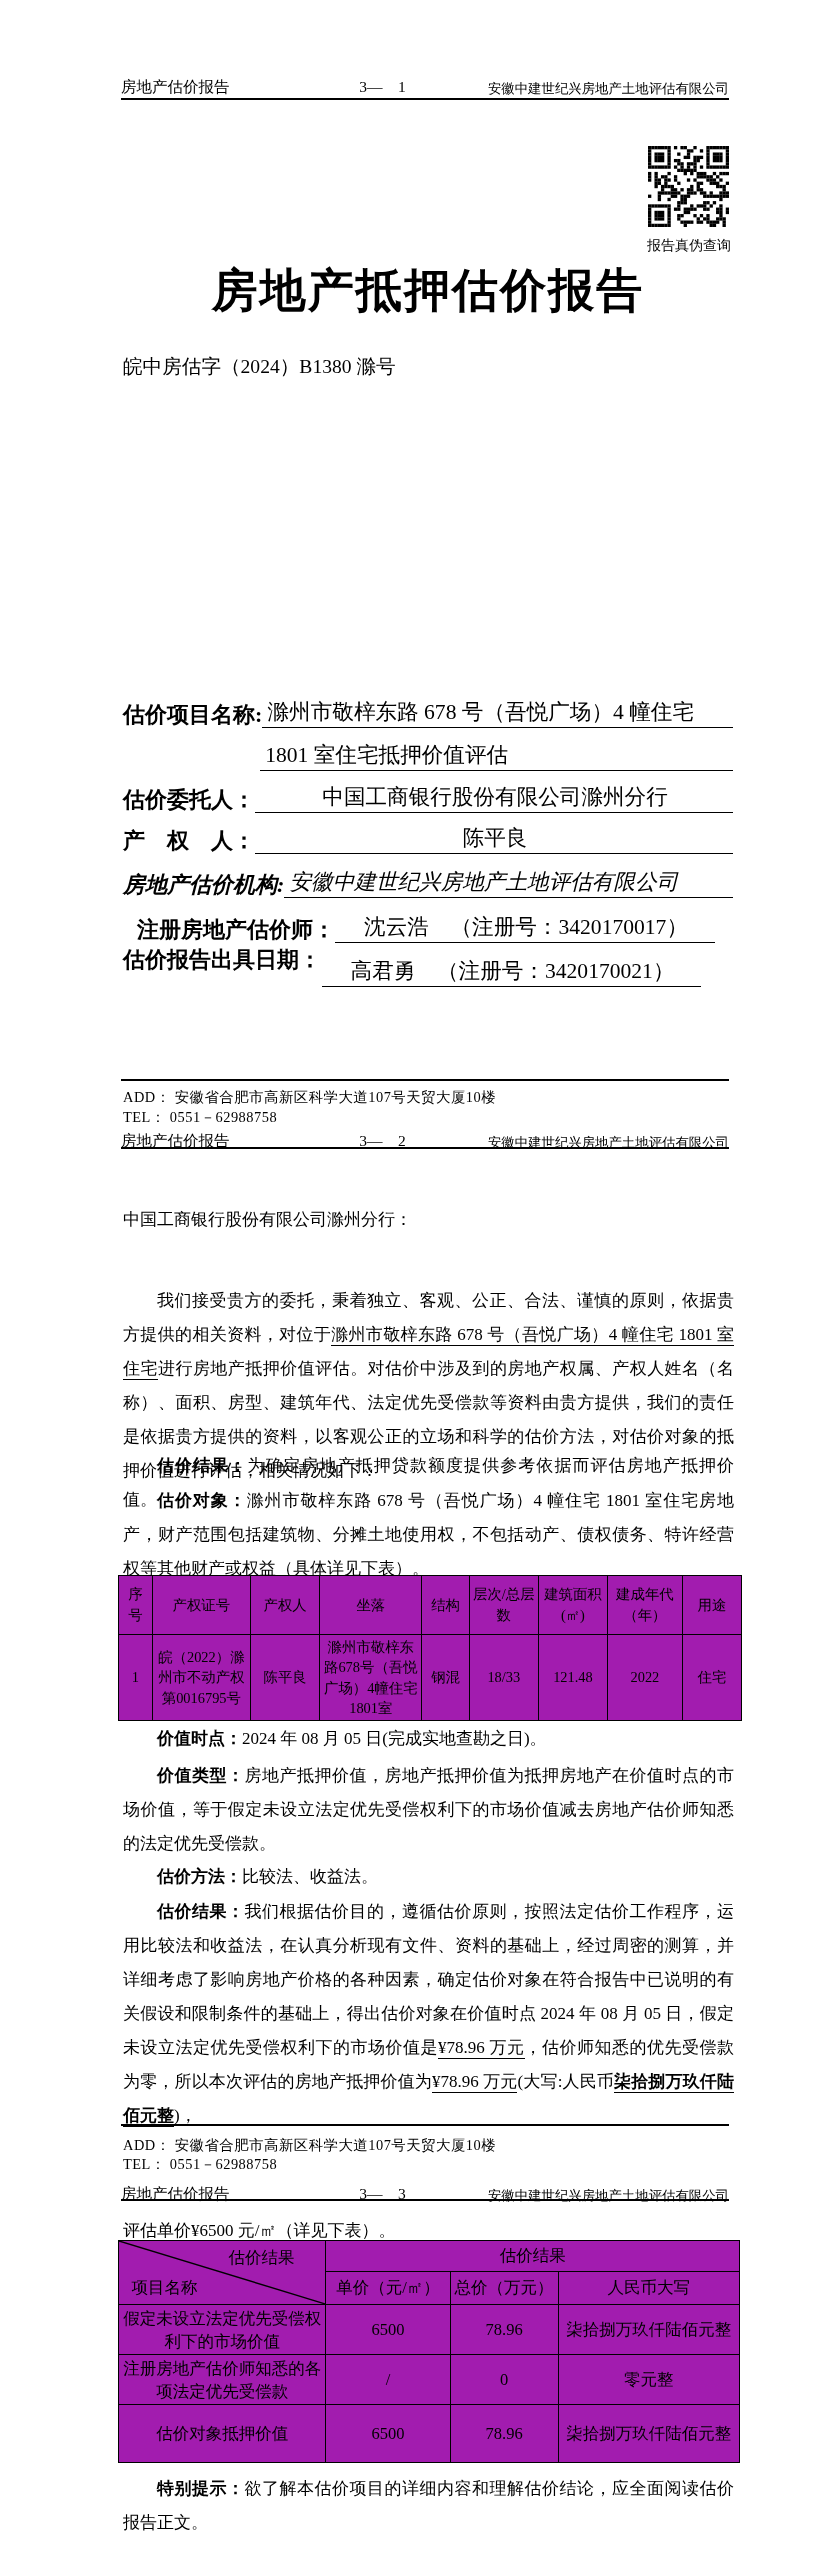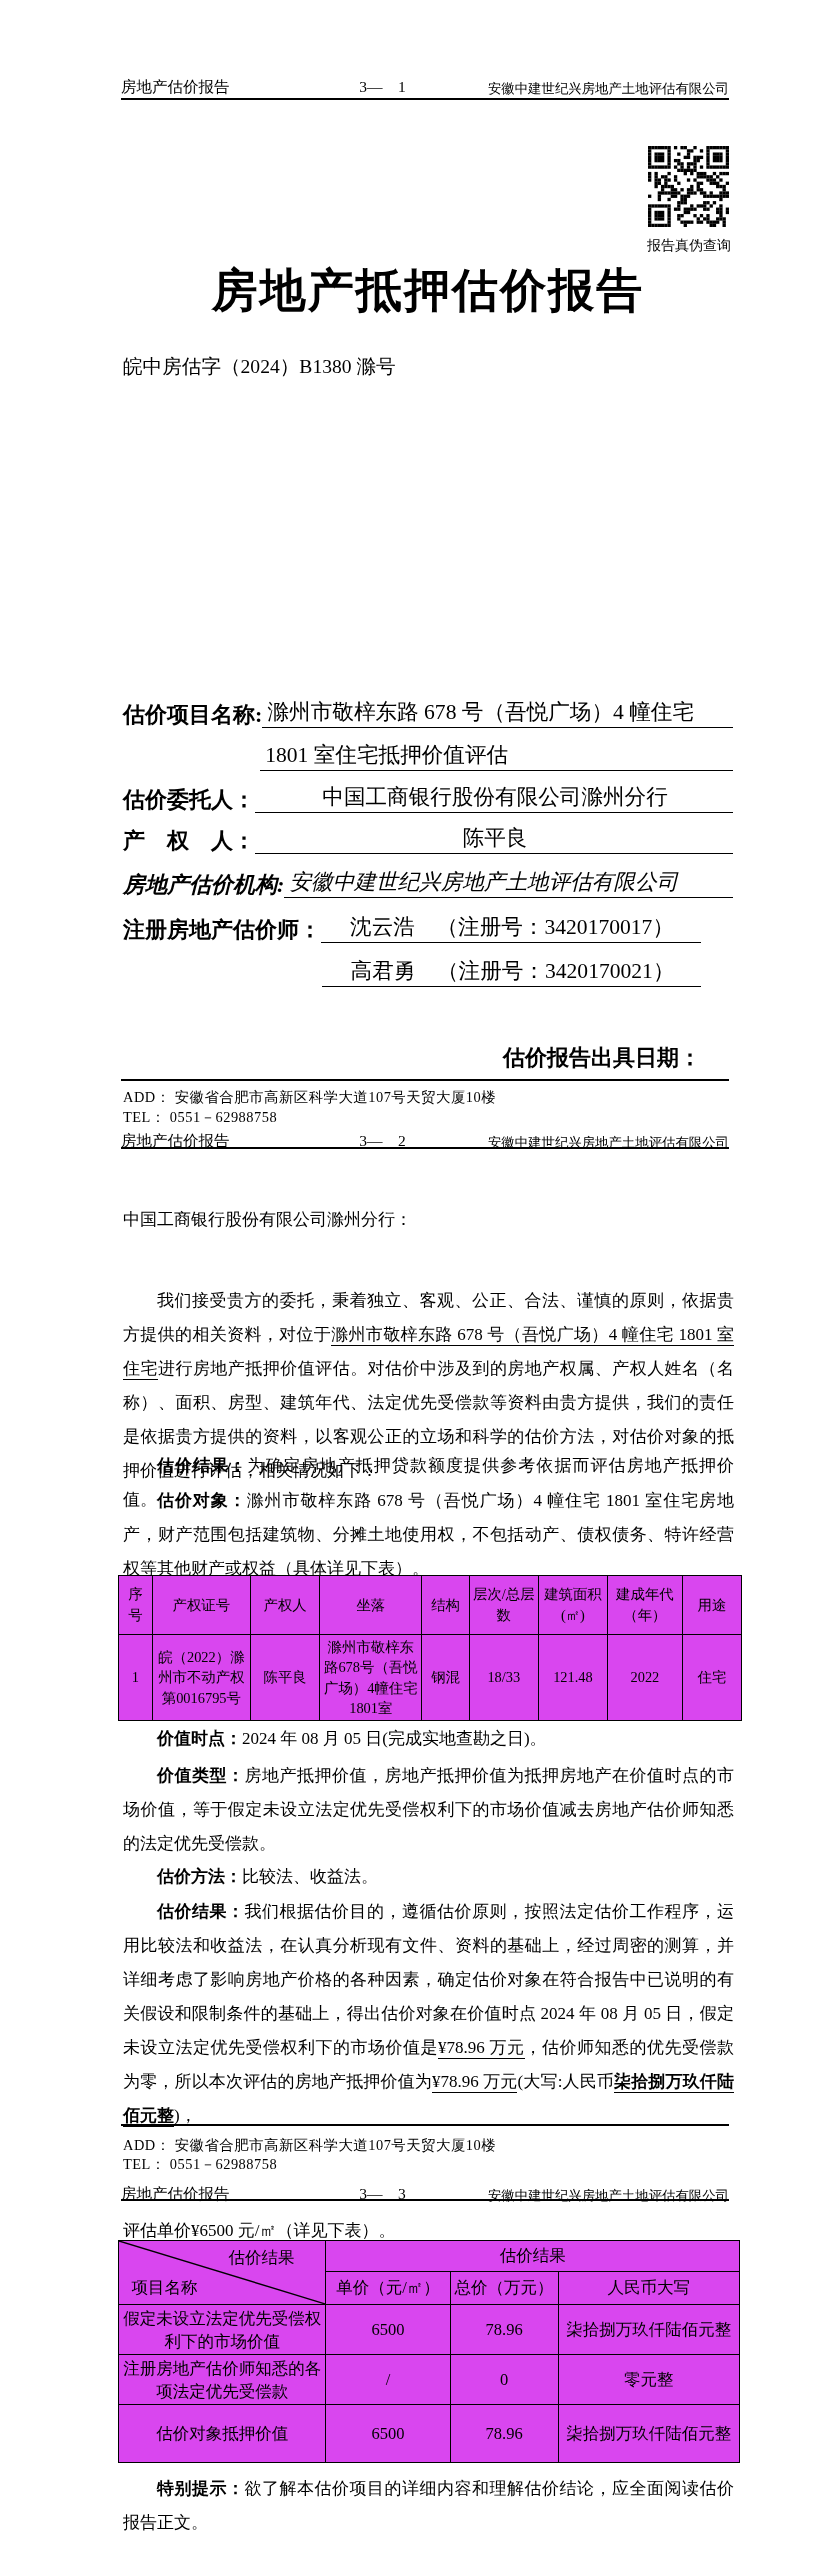--- a/index.html
+++ b/index.html
@@ -33,21 +33,21 @@
   
   .ltitle{position:absolute;left:123px;top:1162px;width:610px;text-align:center;
           font-size:24px;font-weight:bold;}
   .salut{position:absolute;left:123px;top:1208px;font-size:17px;}
   .para{position:absolute;left:123px;width:611px;font-size:17px;line-height:34px;
         text-align:justify;}
   .para.ind{text-indent:34px;}
   .para b{font-weight:bold;}
   .u{border-bottom:1px solid #000;padding-bottom:0.5px;}
   
-  .tblwrap{position:absolute;background:#d946ef;}
+  .tblwrap{position:absolute;background:#a21caf;}
   table.doc{border-collapse:collapse;table-layout:fixed;width:100%;border:1.5px solid #000;}
   table.doc td{border:1px solid #000;text-align:center;vertical-align:middle;
                padding:1.5px 2.1px;word-break:break-all;}
   #t1{left:118px;top:1575px;width:624px;}
   #t1 td{font-size:14.4px;line-height:20.6px;}
   #t1 tr.head td{border-bottom:1.5px solid #000;height:55px;}
   #t1 tr.data td{height:76px;}
   #t2{left:118px;top:2240px;width:622px;}
   #t2 td{font-size:16.5px;line-height:23px;}
   #t2 .corner{position:relative;padding:0;}
@@ -379,29 +379,29 @@
     <span class="val ctr">中国工商银行股份有限公司滁州分行</span>
   </div>
   <div class="fld" style="top:825px;">
     <span class="lbl">产　权　人：</span>
     <span class="val ctr">陈平良</span>
   </div>
   <div class="fld" style="top:869px;font-style:italic;">
     <span class="lbl">房地产估价机构:</span>
     <span class="val">安徽中建世纪兴房地产土地评估有限公司</span>
   </div>
-  <div class="fld narrow" style="top:914px;">
+  <div class="fld narrow" style="top:914px;margin-left:14px;">
     <span class="lbl">注册房地产估价师：</span>
     <span class="val ctr">沈云浩　（注册号：3420170017）</span>
   </div>
   <div class="fld narrow" style="top:958px;">
     <span class="sp387"></span>
     <span class="val ctr">高君勇　（注册号：3420170021）</span>
   </div>
-  <div class="fld narrow" style="top:1047px;flex-direction:column;">
+  <div class="fld narrow" style="top:944px;">
     <span class="lbl">估价报告出具日期：</span>
   </div>
 
   <div class="rule" style="top:1079px;"></div>
   <div class="addr" style="top:1088px;">ADD： 安徽省合肥市高新区科学大道107号天贸大厦10楼</div>
   <div class="addr" style="top:1108px;">TEL： 0551－62988758</div>
 
   <div class="hdr" style="top:1131px;">
     <span class="l">房地产估价报告</span>
     <span class="c">3—　2</span>

